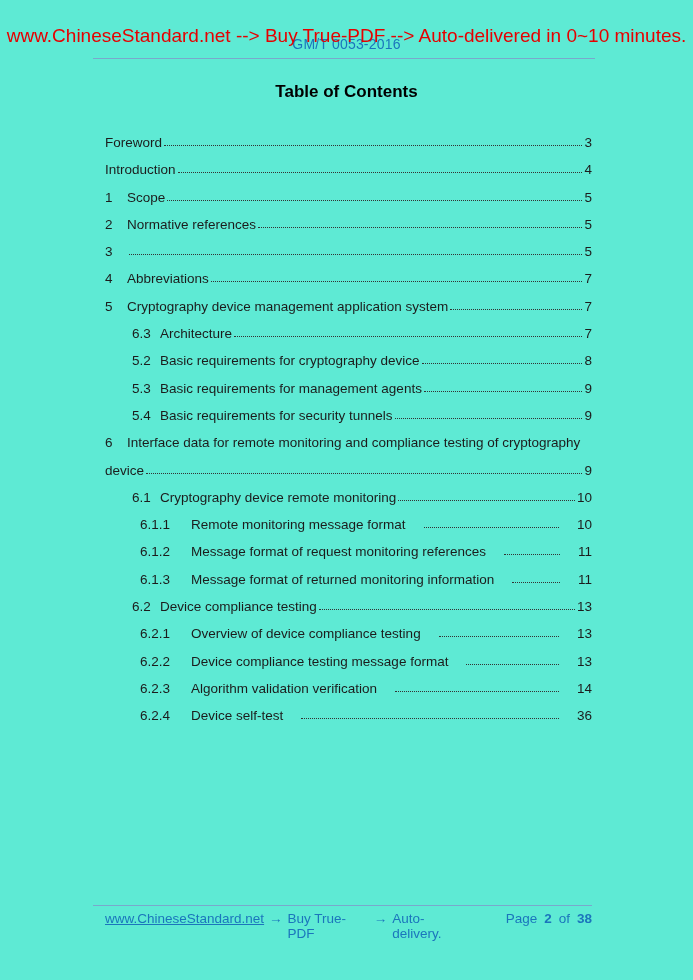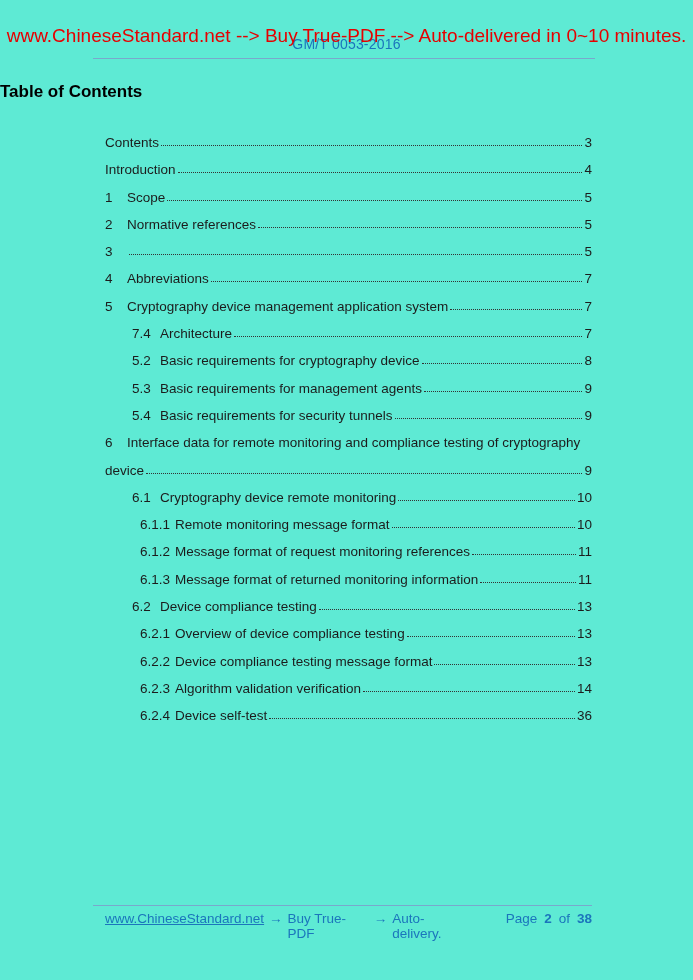--- a/index.html
+++ b/index.html
@@ -15,35 +15,35 @@
   }
   .promo-banner {
     position:absolute; top:25px; left:0; right:0; z-index:2;
     text-align:center; font-size:19px; color:#e60000; white-space:nowrap;
   }
   .rule { position:absolute; height:0; border-top:1.5px solid #79a8cc; }
   .header-rule { top:58px; left:93px; width:502px; }
   
   .page-title {
     position:absolute; top:82px; left:0; right:0; margin:0;
-    text-align:left; font-size:17px; font-weight:bold; color:#000;
+    text-align:center; font-size:17px; font-weight:bold; color:#000;
   }
   
   .toc {
     position:absolute; top:129px; left:105px; width:487px;
     font-size:13.5px; color:#1c1c1c;
   }
   .toc-row {
     display:flex; align-items:baseline;
     height:27.3px; line-height:27.3px; white-space:nowrap;
   }
   .toc-row .num  { flex:0 0 auto; }
   .lvl1 .num { display:inline-block; min-width:22px; }
   .lvl2 { padding-left:27px; } .lvl2 .num { display:inline-block; min-width:28px; }
-  .lvl3 { padding-left:35px; } .lvl3 .num { margin-right:5px; }
+  .lvl3 { padding-left:35px;gap:16px; } .lvl3 .num { margin-right:5px; }
   .toc-row .lbl { flex:0 0 auto; }
   .leader {
     flex:1 1 auto; min-width:8px; margin:0 2px;
     border-bottom:1.5px dotted #333333; position:relative; top:-1px;
   }
   .toc-row .pg { flex:0 0 auto; }
   
   .footer-rule { top:905px; left:93px; width:499px; }
   .footer-row {
     position:absolute; top:911px; left:105px; width:487px;
@@ -61,21 +61,21 @@
 <div class="page">
 
   <div class="doc-number">GM/T 0053-2016</div>
   <div class="promo-banner">www.ChineseStandard.net --&gt; Buy True-PDF --&gt; Auto-delivered in 0~10 minutes.</div>
   <div class="rule header-rule"></div>
 
   <h1 class="page-title">Table of Contents</h1>
 
   <div class="toc" id="toc">
       <div class="toc-row lvl0">
-        <span class="lbl">Contents</span>
+        <span class="lbl">Foreword</span>
         <span class="leader"></span>
         <span class="pg">3</span>
       </div>
       <div class="toc-row lvl0">
         <span class="lbl">Introduction</span>
         <span class="leader"></span>
         <span class="pg">4</span>
       </div>
       <div class="toc-row lvl1">
         <span class="num">1</span>
@@ -100,21 +100,21 @@
         <span class="leader"></span>
         <span class="pg">7</span>
       </div>
       <div class="toc-row lvl1">
         <span class="num">5</span>
         <span class="lbl">Cryptography device management application system</span>
         <span class="leader"></span>
         <span class="pg">7</span>
       </div>
       <div class="toc-row lvl2">
-        <span class="num">7.4</span>
+        <span class="num">6.3</span>
         <span class="lbl">Architecture</span>
         <span class="leader"></span>
         <span class="pg">7</span>
       </div>
       <div class="toc-row lvl2">
         <span class="num">5.2</span>
         <span class="lbl">Basic requirements for cryptography device</span>
         <span class="leader"></span>
         <span class="pg">8</span>
       </div>

